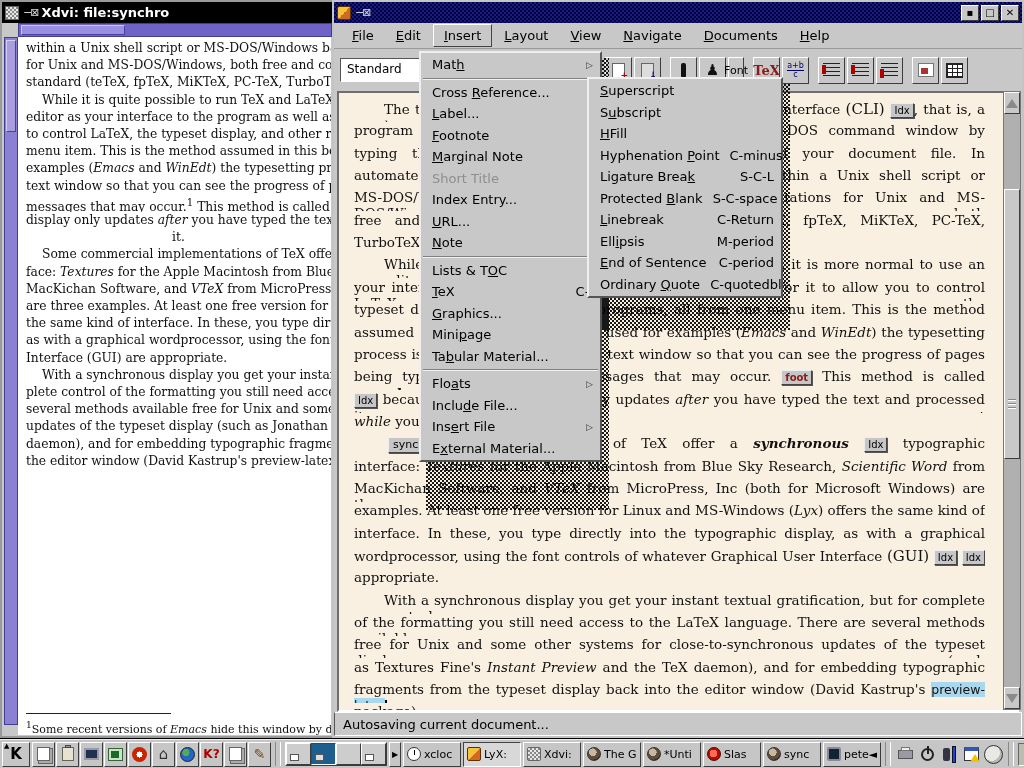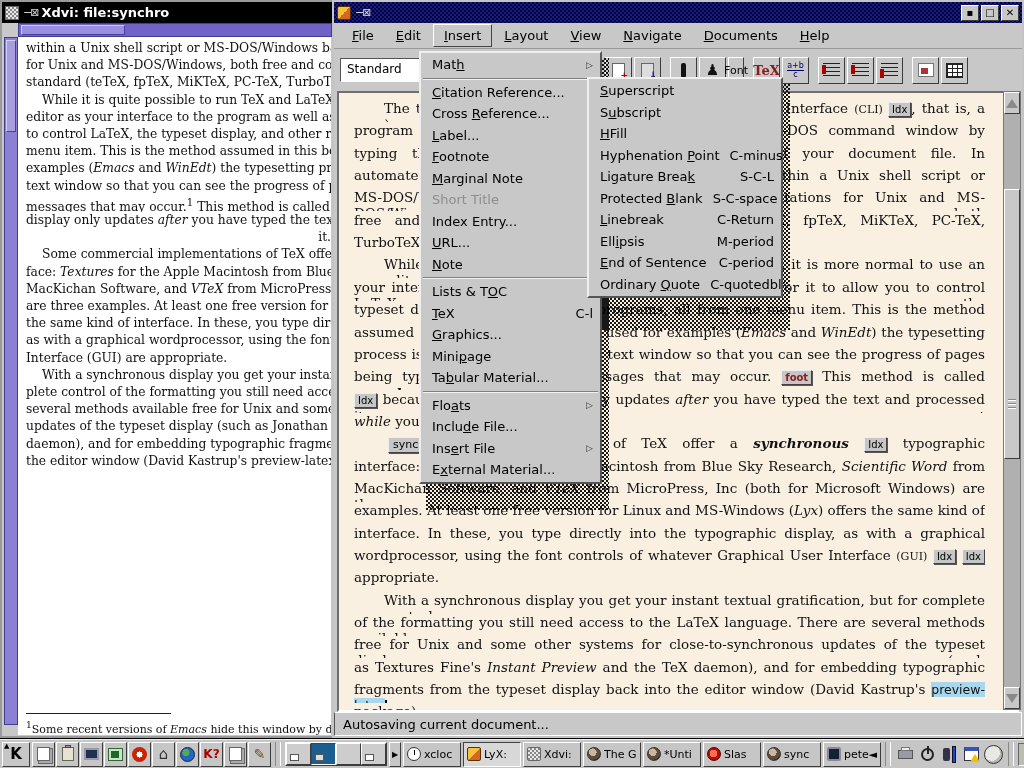--- a/index.html
+++ b/index.html
@@ -67,21 +67,21 @@
   #lyx-doc{position:absolute;left:3px;right:3px;top:89px;bottom:24px;background:#f9f0e1;
     border:2px solid #6e6e6e;border-right-color:#fff;border-bottom-color:#fff;overflow:hidden;}
   .doc-line{position:absolute;left:15px;right:32px;height:22px;overflow:hidden;
     font-family:"DejaVu Serif",serif;font-size:13.5px;color:#111;
     text-align:justify;text-align-last:justify;}
   .doc-line.lastline{text-align-last:left;}
   .doc-line.ind{padding-left:30px;}
   .doc-line.ind2{padding-left:34px;}
   .doc-line em{font-style:italic;}
   .doc-line .bi{font-style:italic;font-weight:bold;}
-  .doc-line .sc{font-size:11px;}
+  .doc-line .sc{font-size:15px;}
   .doc-line .mono{font-family:"DejaVu Sans Mono",monospace;font-size:12.5px;}
   .inset-btn{display:inline-block;font-family:"DejaVu Sans",sans-serif;font-size:10px;line-height:13px;
     background:#c6c6c6;color:#000;padding:0 3px;border:1px solid #eee;border-right-color:#444;border-bottom-color:#444;
     box-shadow:1px 1px 0 #555;vertical-align:baseline;}
   .inset-btn.foot{color:#8b1a1a;font-weight:bold;}
   .open-inset{display:inline-block;font-family:"DejaVu Sans",sans-serif;font-size:11px;line-height:14px;
     background:#c6c6c6;color:#000;padding:0 4px;border:1px solid #eee;border-right-color:#444;border-bottom-color:#444;box-shadow:1px 1px 0 #555;}
   .selection{background:#a9d7ee;font-family:"DejaVu Sans",sans-serif;font-size:12.5px;}
   .caret{display:inline-block;width:2px;height:14px;background:#000;vertical-align:middle;}
   
@@ -181,21 +181,21 @@
         <div class="dvi-line" style="top: 21.2px;"><span>for Unix and MS-DOS/Windows, both free and comme</span></div>
         <div class="dvi-line" style="top: 38.4px;"><span>standard (teTeX, fpTeX, MiKTeX, PC-TeX, TurboTeX,</span></div>
         <div class="dvi-line dvi-ind" style="top: 55.6px;"><span>While it is quite possible to run TeX and LaTeX this</span></div>
         <div class="dvi-line" style="top: 72.8px;"><span>editor as your interface to the program as well as to yo</span></div>
         <div class="dvi-line" style="top: 90px;"><span>to control LaTeX, the typeset display, and other related</span></div>
         <div class="dvi-line" style="top: 107.2px;"><span>menu item.  This is the method assumed in this bookle</span></div>
         <div class="dvi-line" style="top: 124.4px;"><span>examples (</span><em>Emacs</em><span> and </span><em>WinEdt</em><span>) the typesetting process i</span></div>
         <div class="dvi-line" style="top: 141.6px;"><span>text window so that you can see the progress of page</span></div>
         <div class="dvi-line" style="top: 158.8px;"><span>messages that may occur.</span><sup>1</sup><span>  This method is called </span></div>
         <div class="dvi-line" style="top: 176px;"><span>display only updates </span><em>after</em><span> you have typed the text and </span></div>
-        <div class="dvi-line lastline" style="top: 193.2px; text-align: right;"><span>it.</span></div>
+        <div class="dvi-line lastline" style="top: 193.2px; text-align: center;"><span>it.</span></div>
         <div class="dvi-line dvi-ind" style="top: 210.4px;"><span>Some commercial implementations of TeX offer a s</span></div>
         <div class="dvi-line" style="top: 227.6px;"><span>face: </span><em>Textures</em><span> for the Apple Macintosh from Blue Sky</span></div>
         <div class="dvi-line" style="top: 244.8px;"><span>MacKichan Software, and </span><em>VTeX</em><span> from MicroPress, Inc</span></div>
         <div class="dvi-line" style="top: 262px;"><span>are three examples. At least one free version for Linux</span></div>
         <div class="dvi-line" style="top: 279.2px;"><span>the same kind of interface.  In these, you type directl</span></div>
         <div class="dvi-line" style="top: 296.4px;"><span>as with a graphical wordprocessor, using the font contr</span></div>
         <div class="dvi-line lastline" style="top: 313.6px; text-align: left;"><span>Interface (GUI) are appropriate.</span></div>
         <div class="dvi-line dvi-ind" style="top: 330.8px;"><span>With a synchronous display you get your instant te</span></div>
         <div class="dvi-line" style="top: 348px;"><span>plete control of the formatting you still need access to</span></div>
         <div class="dvi-line" style="top: 365.2px;"><span>several methods available free for Unix and some other s</span></div>
@@ -336,23 +336,20 @@
 
   <div class="menu-shadow" id="insert-shadow"></div>
   <div class="menu-shadow" id="char-shadow"></div>
   <div class="menu-panel raised2" id="insert-menu">
       <div class="menu-item">
         <span class="lbl">Mat<span class="u">h</span></span>
         <span class="sub-arrow">▷</span>
       </div>
       <div class="menu-sep"></div>
       <div class="menu-item">
-        <span class="lbl"><span class="u">C</span>itation Reference...</span>
-      </div>
-      <div class="menu-item">
         <span class="lbl">Cross <span class="u">R</span>eference...</span>
       </div>
       <div class="menu-item">
         <span class="lbl"><span class="u">L</span>abel...</span>
       </div>
       <div class="menu-item">
         <span class="lbl"><span class="u">F</span>ootnote</span>
       </div>
       <div class="menu-item">
         <span class="lbl"><span class="u">M</span>arginal Note</span>

